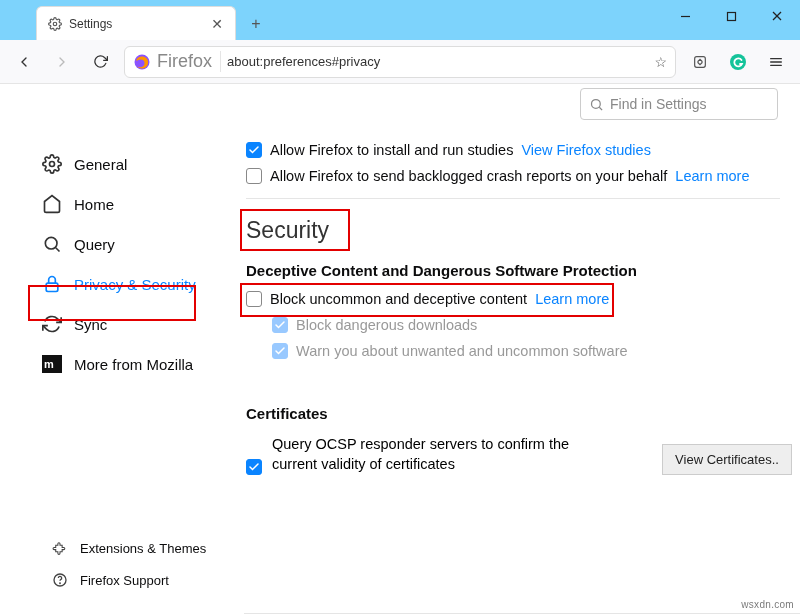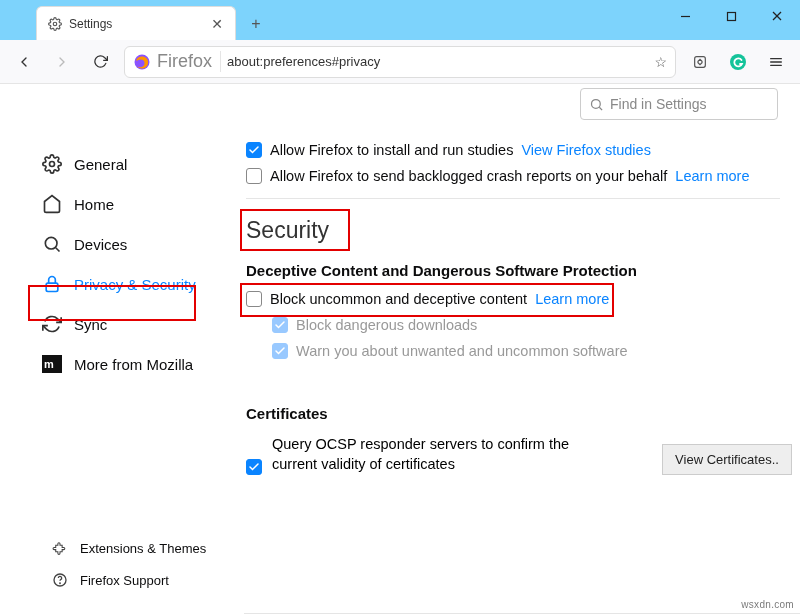--- a/index.html
+++ b/index.html
@@ -170,21 +170,21 @@
       </span>
       <span>Home</span>
     </div>
     <div class="side-item">
       <span class="ico">
         <svg viewBox="0 0 24 24" width="20" height="20" fill="none" stroke="#333" stroke-width="2">
             <circle cx="11" cy="11" r="7"></circle>
             <line x1="21" y1="21" x2="16.5" y2="16.5"></line>
           </svg>
       </span>
-      <span>Devices</span>
+      <span>Query</span>
     </div>
     <div class="side-item active">
       <span class="ico">
         <svg viewBox="0 0 24 24" width="20" height="20" fill="none" stroke="#0a84ff" stroke-width="2">
             <rect x="5" y="11" width="14" height="10" rx="2"></rect>
             <path d="M8 11V7a4 4 0 0 1 8 0v4"></path>
           </svg>
       </span>
       <span>Privacy &amp; Security</span>
     </div>

